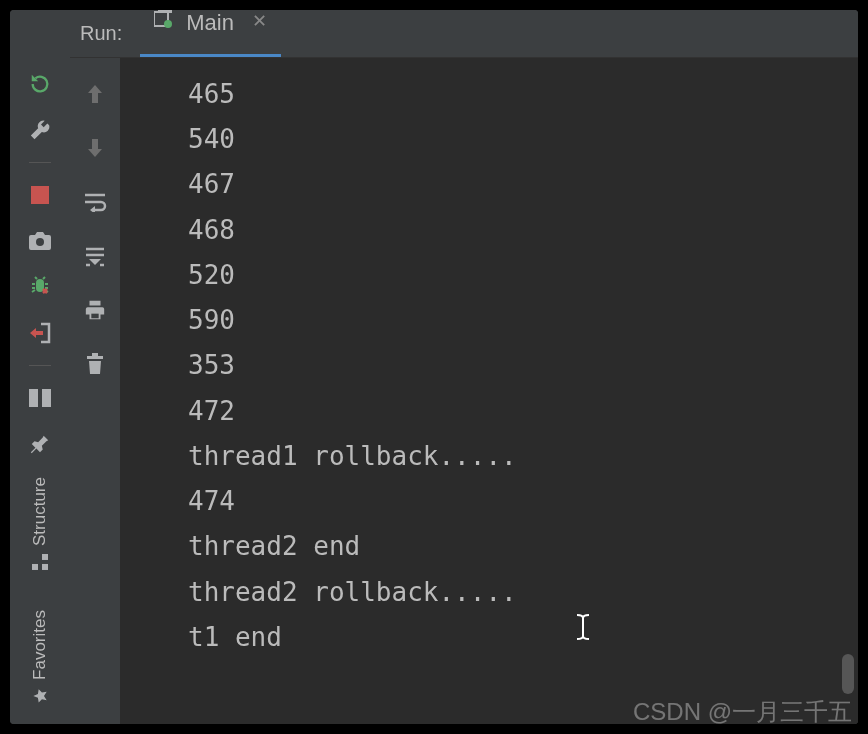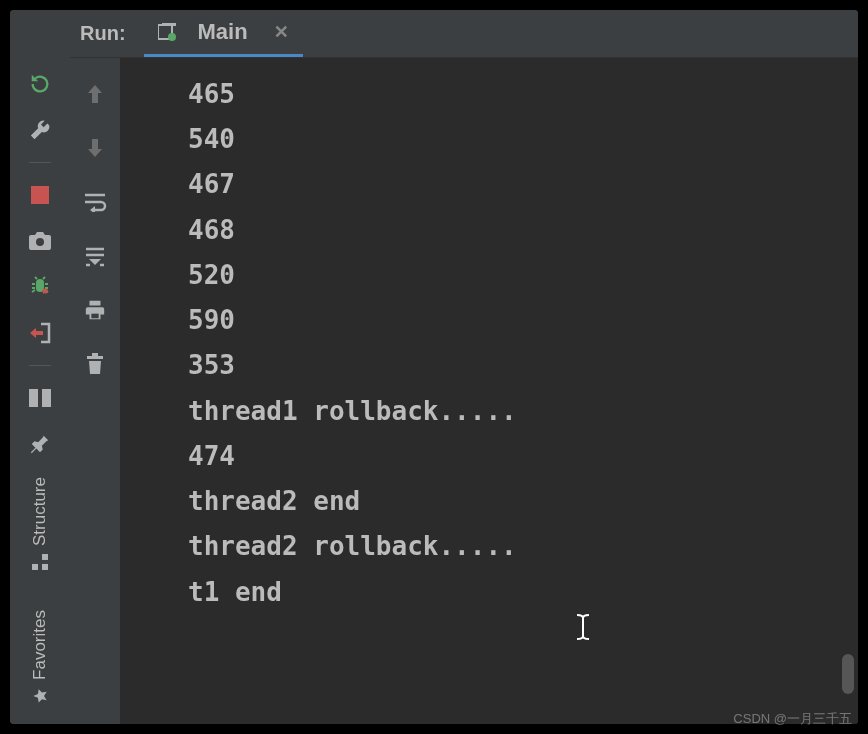--- a/index.html
+++ b/index.html
@@ -51,41 +51,40 @@
     align-items: center;
     gap: 8px;
     cursor: pointer;
   }
   .vlabel svg { transform: rotate(90deg); }
   .content-area {
     flex: 1;
     display: flex;
     flex-direction: column;
     background: #3c3f41;
-    font-weight: bold;
   }
   .header-bar {
     height: 48px;
     background: #3c3f41;
     border-bottom: 1px solid #323232;
     display: flex;
     align-items: stretch;
     padding-left: 10px;
   }
   .run-label {
     color: #bbbbbb;
     font-size: 20px;
     display: flex;
     align-items: center;
     padding-right: 18px;
   }
   .tab {
     display: flex;
-    align-items: center;
-    gap: 20px;
+    align-items: flex-start;
+    gap: 12px;
     padding: 0 14px;
     color: #bbbbbb;
     font-size: 22px;
     border-bottom: 3px solid #4a88c7;
     cursor: pointer;
   }
   .tab .close-x {
     color: #888;
     font-size: 18px;
     margin-left: 6px;
@@ -141,21 +140,21 @@
     top: 550px;
     color: #fff;
     font-size: 28px;
     pointer-events: none;
   }
   .watermark {
     position: absolute;
     bottom: 6px;
     right: 16px;
     color: rgba(255,255,255,0.35);
-    font-size: 13px;
+    font-size: 24px;
     font-family: sans-serif;
   }
   .red-square { width: 18px; height: 18px; background: #c75450; }
   .scrollbar-track {
     position: absolute;
     right: 2px;
     top: 0;
     width: 14px;
     bottom: 0;
   }
@@ -301,20 +300,21 @@
               <path fill="none" stroke="#fff" stroke-width="2" d="M3 2c3 0 6 1 6 3v18c0 2-3 3-6 3M15 2c-3 0-6 1-6 3v18c0 2 3 3 6 3"></path>
             </svg>
         </div>
       <div class="console-line">465</div>
           <div class="console-line">540</div>
           <div class="console-line">467</div>
           <div class="console-line">468</div>
           <div class="console-line">520</div>
           <div class="console-line">590</div>
           <div class="console-line">353</div>
+          <div class="console-line">472</div>
           <div class="console-line">thread1 rollback.....</div>
           <div class="console-line">474</div>
           <div class="console-line">thread2 end</div>
           <div class="console-line">thread2 rollback.....</div>
           <div class="console-line">t1 end</div>
         </div>
     </div>
   </div>
 </div>
 

